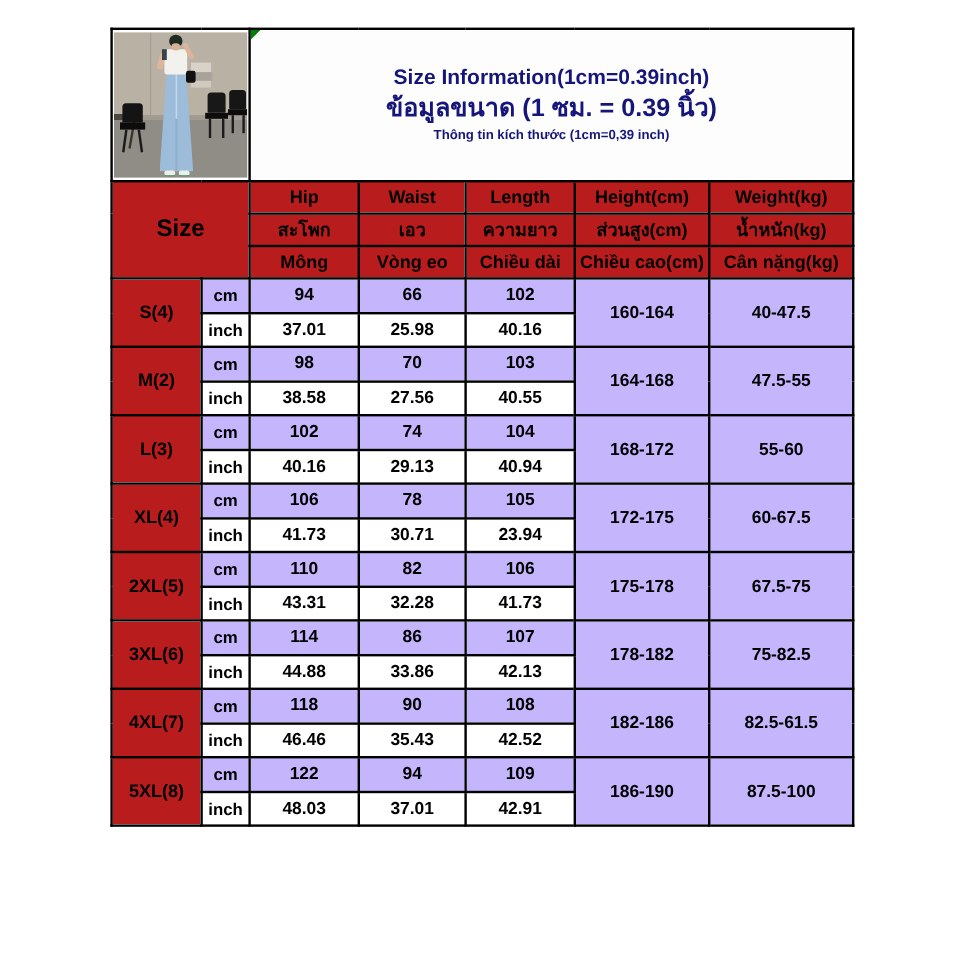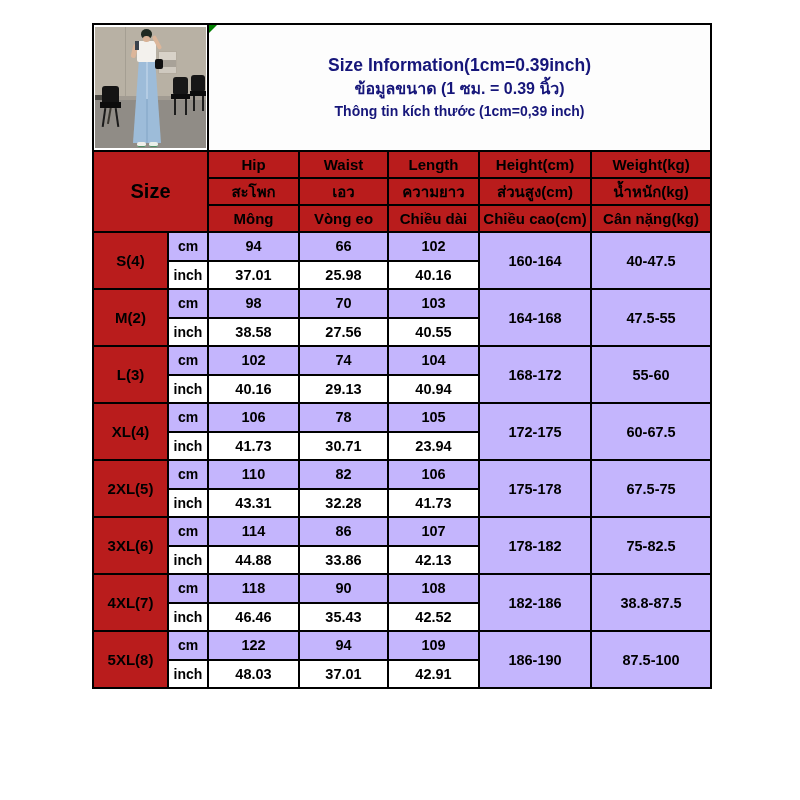--- a/index.html
+++ b/index.html
@@ -19,22 +19,22 @@
 
   
   .bg-head  { background:#b91c1c; }
   .bg-tint  { background:#c4b5fd; }
   .bg-white { background:#ffffff; }
 
   .cell-photo { background:#fff; }
   .cell-title { position:relative; background:#fdfdfd; }
   .title-lines { color:#16167a; font-weight:bold; line-height:1.0; }
   .title-en { font-size:17.5px; margin-bottom:7px; }
-  .title-th { font-size:16px; margin-bottom:7px; }
-  .title-vi { font-size:14px; }
+  .title-th { font-size:21px; margin-bottom:7px; }
+  .title-vi { font-size:11px; }
   .corner-triangle { position:absolute; left:0; top:0; width:0; height:0;
     border-top:8px solid #008000; border-right:8px solid transparent; }
 
   .size-big { font-size:20px; font-weight:bold; }
   .hdr { font-size:15px; font-weight:bold; }
   .lbl-size { font-size:15px; font-weight:bold; }
   .lbl-unit { font-size:14px; font-weight:bold; }
   .val { font-size:14.5px; font-weight:bold; }
   .merge-val { font-size:14.5px; font-weight:bold; }
 
@@ -253,21 +253,21 @@
             <td class="bg-white val">33.86</td>
             <td class="bg-white val">42.13</td>
           </tr>
           <tr class="r-sub">
             <td class="bg-head lbl-size" rowspan="2">4XL(7)</td>
             <td class="bg-tint lbl-unit">cm</td>
             <td class="bg-tint val">118</td>
             <td class="bg-tint val">90</td>
             <td class="bg-tint val">108</td>
             <td class="bg-tint merge-val" rowspan="2">182-186</td>
-            <td class="bg-tint merge-val" rowspan="2">38.8-87.5</td>
+            <td class="bg-tint merge-val" rowspan="2">82.5-61.5</td>
           </tr>
           <tr class="r-sub">
             <td class="bg-white lbl-unit">inch</td>
             <td class="bg-white val">46.46</td>
             <td class="bg-white val">35.43</td>
             <td class="bg-white val">42.52</td>
           </tr>
           <tr class="r-sub">
             <td class="bg-head lbl-size" rowspan="2">5XL(8)</td>
             <td class="bg-tint lbl-unit">cm</td>

